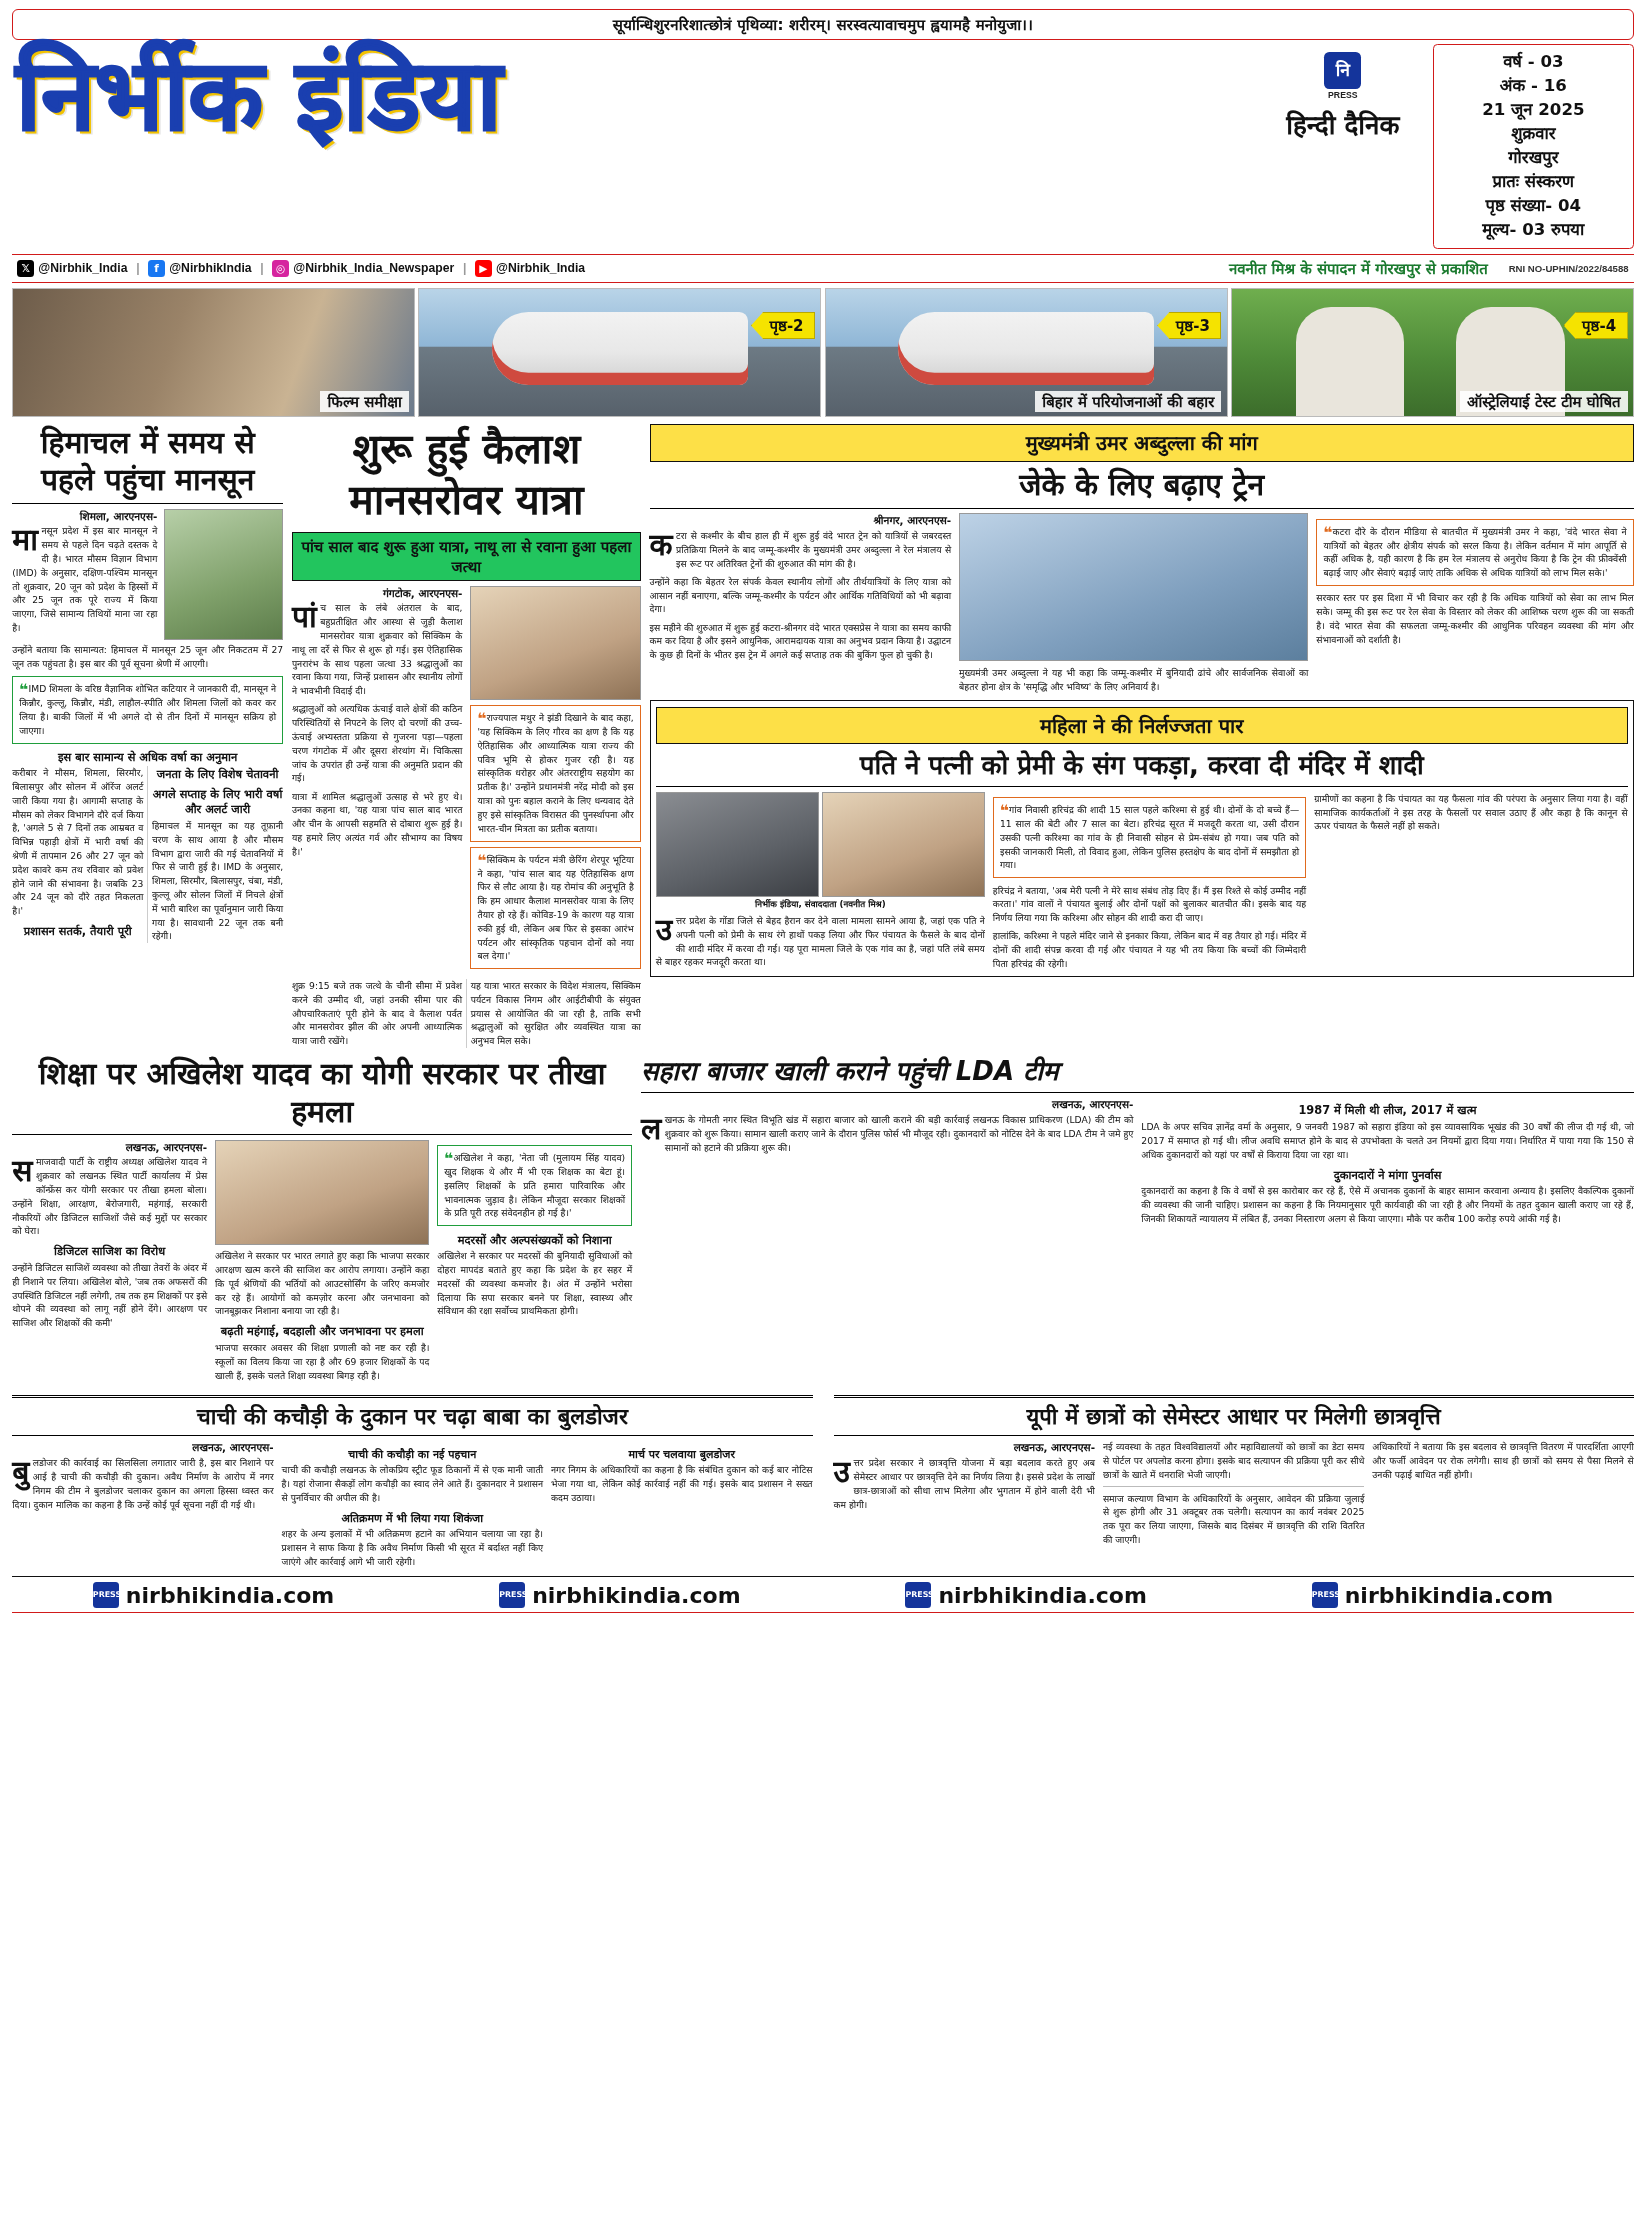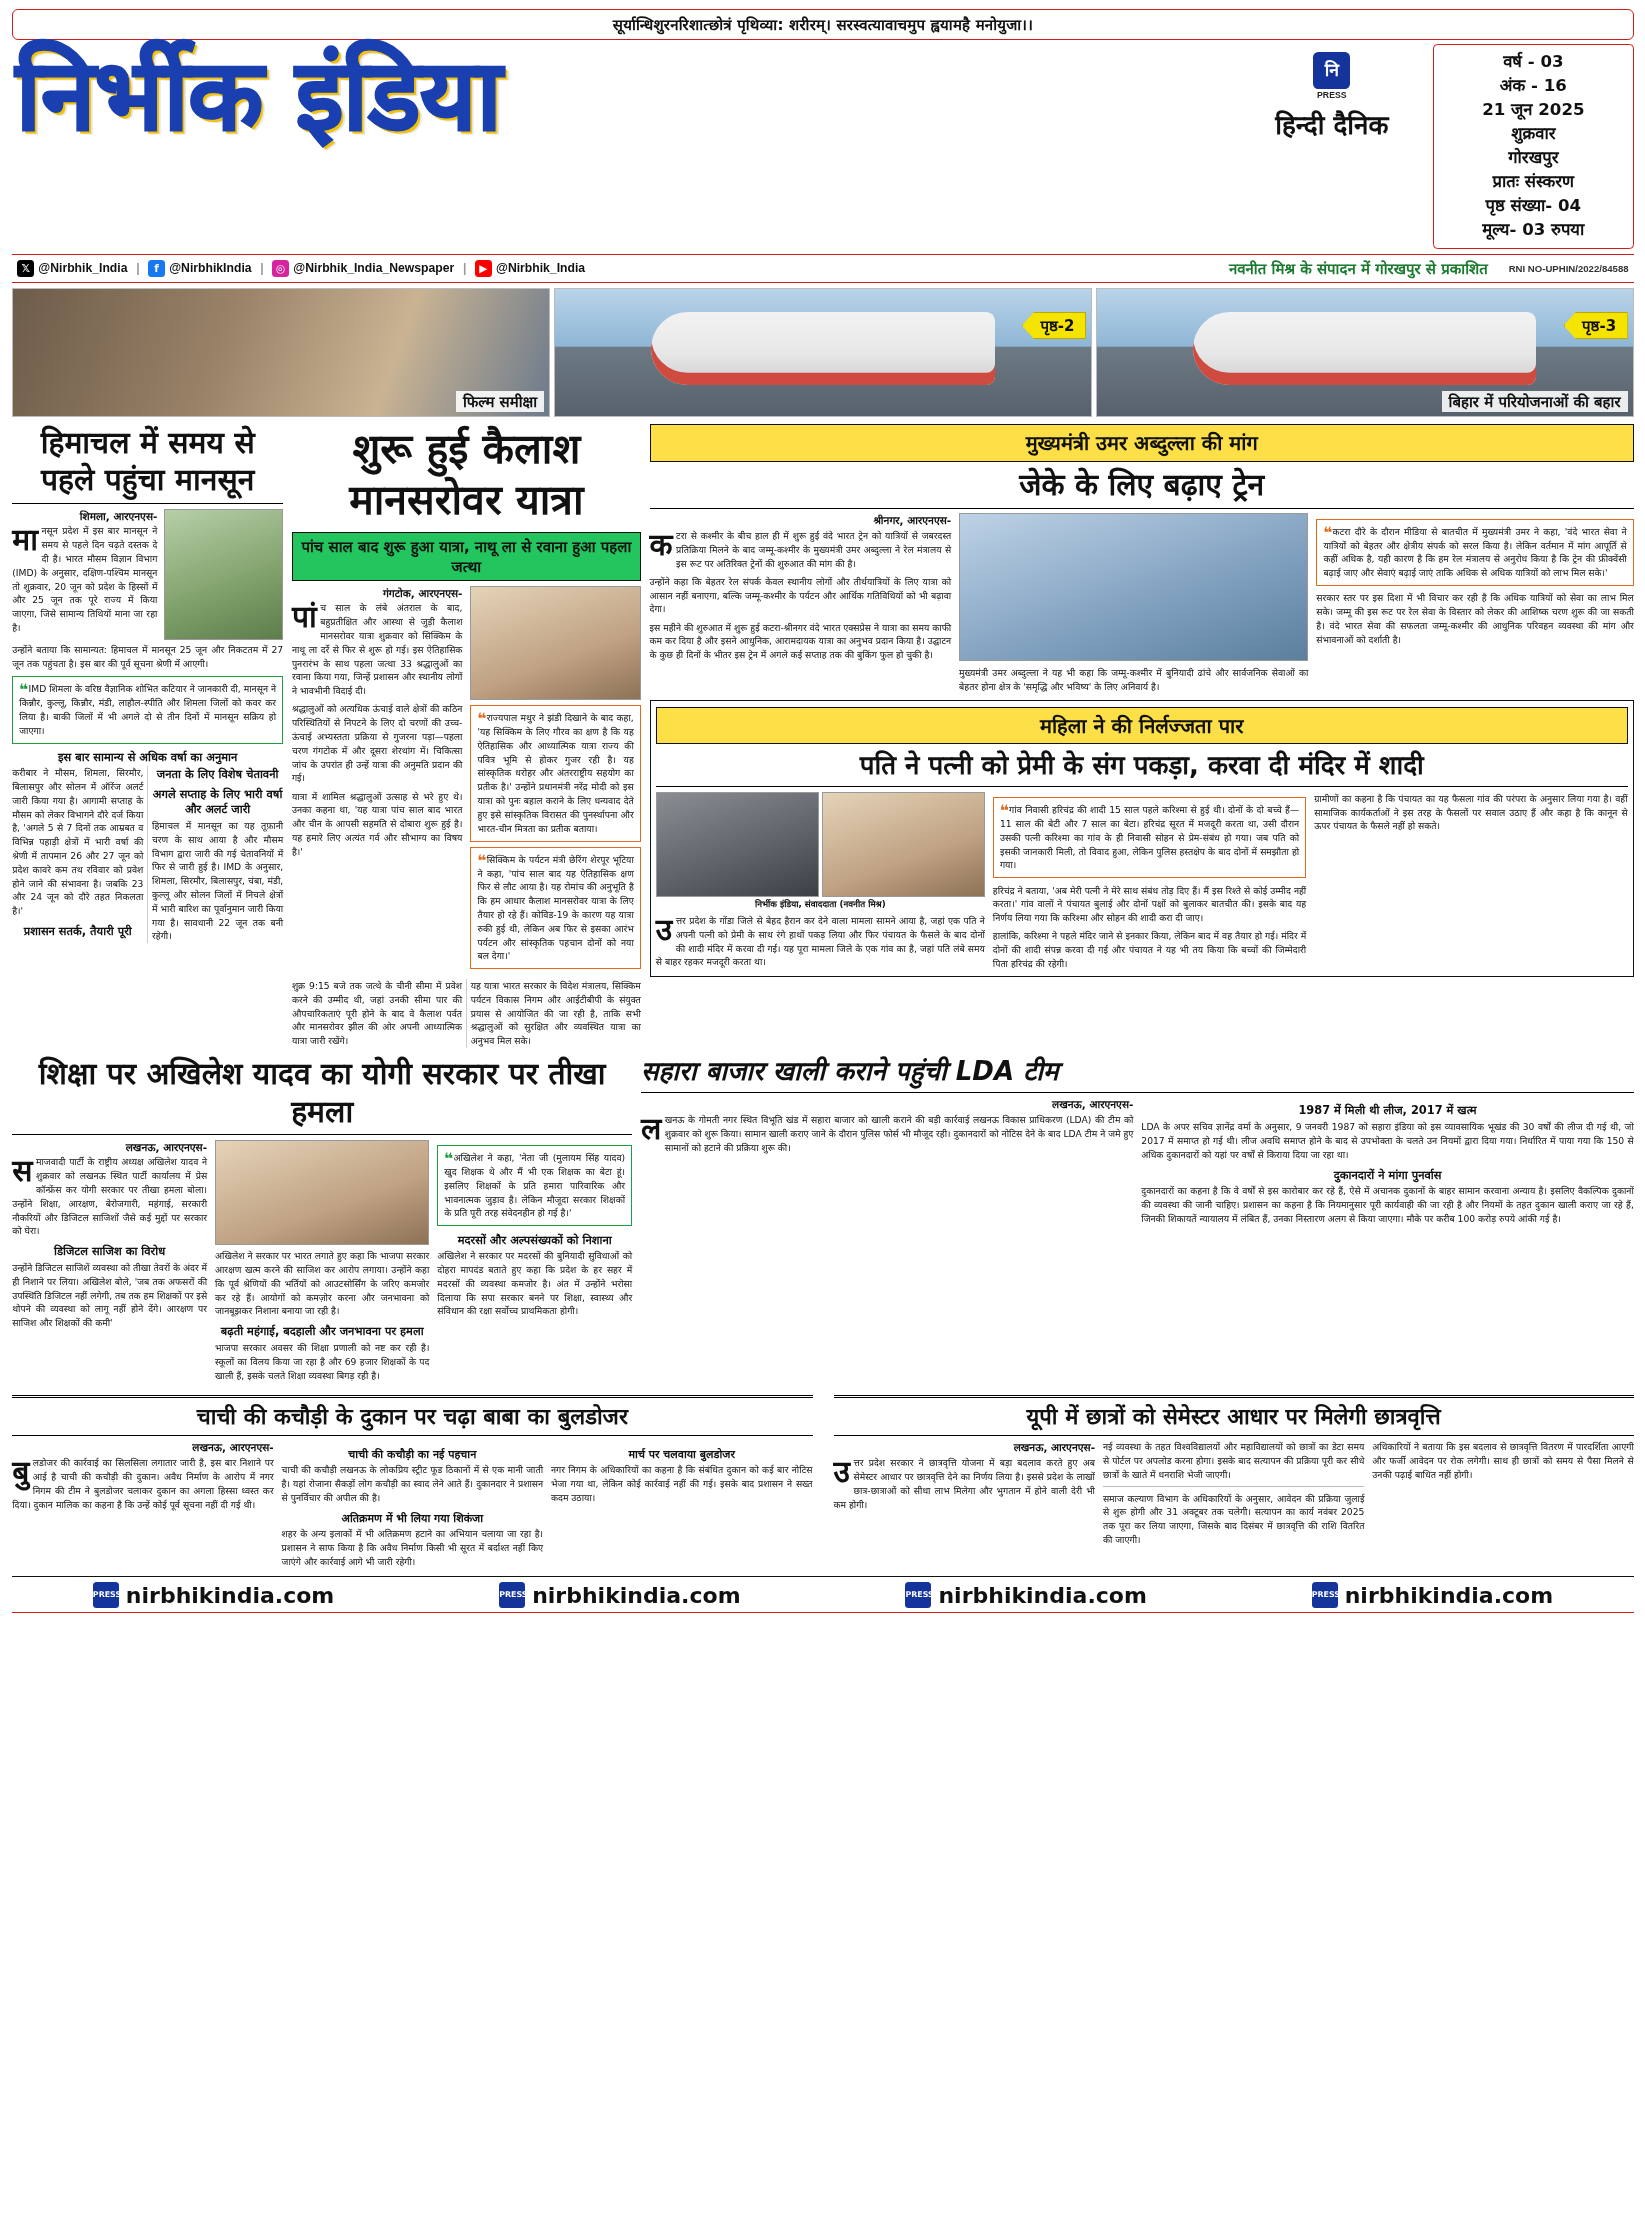--- a/index.html
+++ b/index.html
@@ -80,21 +80,21 @@
     font-family: "DejaVu Sans", sans-serif;
     font-weight: bold;
     font-size: 26px;
     color: #111;
     margin-top: 5.2px;
   }
   .edition-box {
     flex: 0 0 201px;
     border: 1.7px solid #d11a1a;
     border-radius: 4.4px;
-    margin-left: 11px;
+    margin-left: 0;
     padding: 5.2px 3.5px;
     text-align: center;
     font-family: "DejaVu Sans", sans-serif;
     font-weight: bold;
     font-size: 16.6px;
     line-height: 1.45;
     color: #111;
   }
 
   
@@ -374,20 +374,28 @@
           <div class="train-body"></div>
         </div>
       <div class="arrow-tag">पृष्ठ-2</div>
     </div>
     <div class="promo">
       <div class="ph ph-train">
           <div class="train-body"></div>
         </div>
       <div class="arrow-tag">पृष्ठ-3</div>
       <div class="cap">बिहार में परियोजनाओं की बहार</div>
+    </div>
+    <div class="promo">
+      <div class="ph ph-cricket">
+        <div class="cric-fig a"></div>
+        <div class="cric-fig b"></div>
+      </div>
+      <div class="arrow-tag">पृष्ठ-4</div>
+      <div class="cap">ऑस्ट्रेलियाई टेस्ट टीम घोषित</div>
     </div>
   </div>
 
   <div class="body-grid">
 
     <div>
       <div class="hl hl-lg">हिमाचल में समय से पहले पहुंचा मानसून</div>
       <div class="rule"></div>
       <div style="display:flex; gap:7px;">
         <div style="flex:1 1 55%;">

